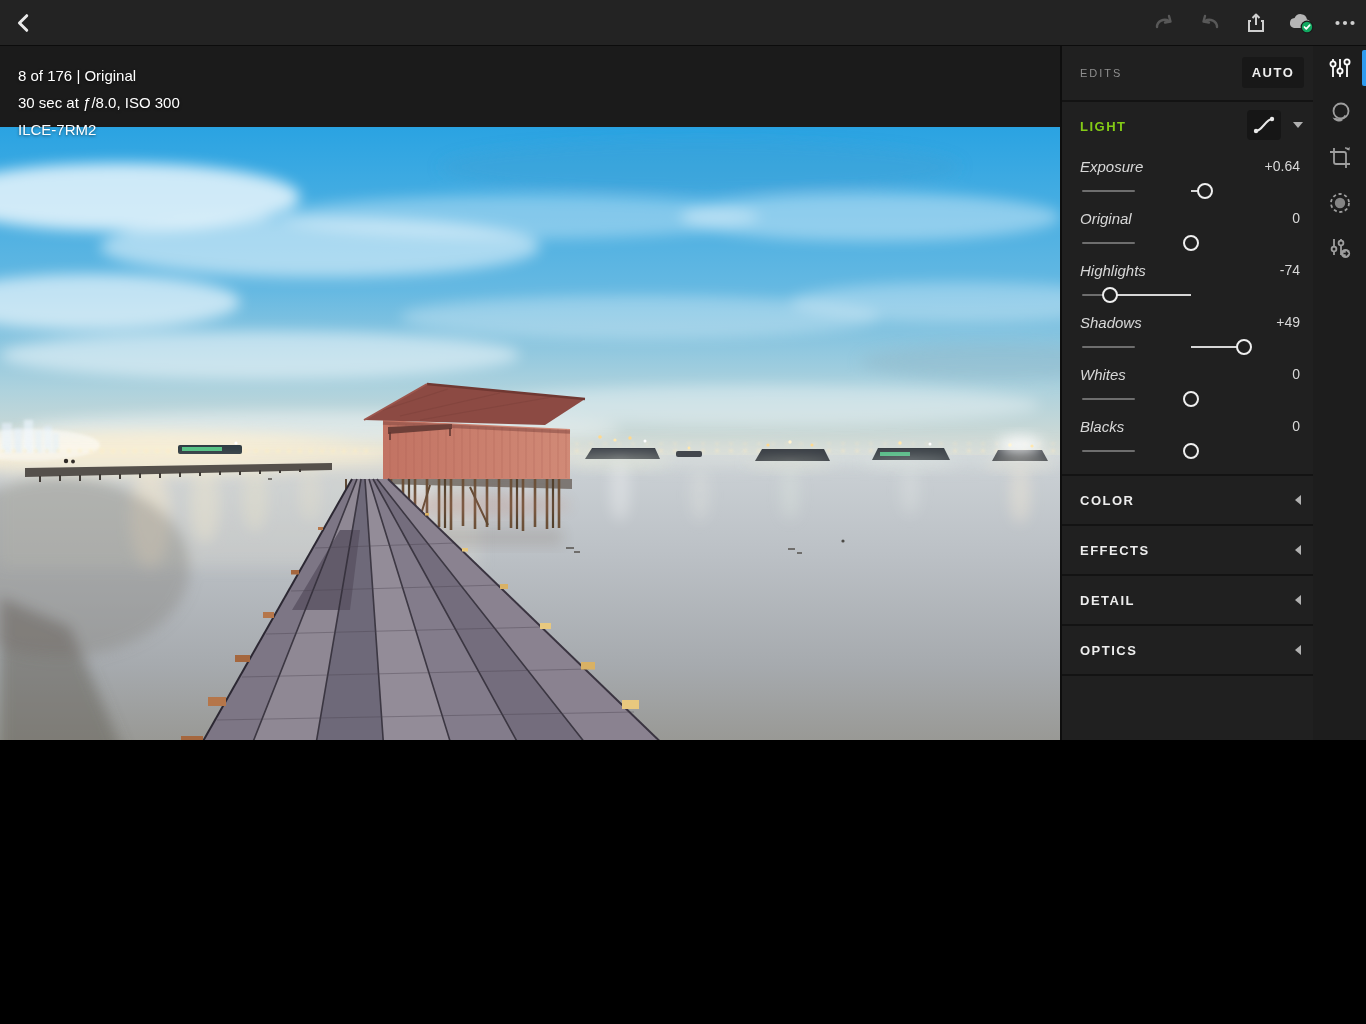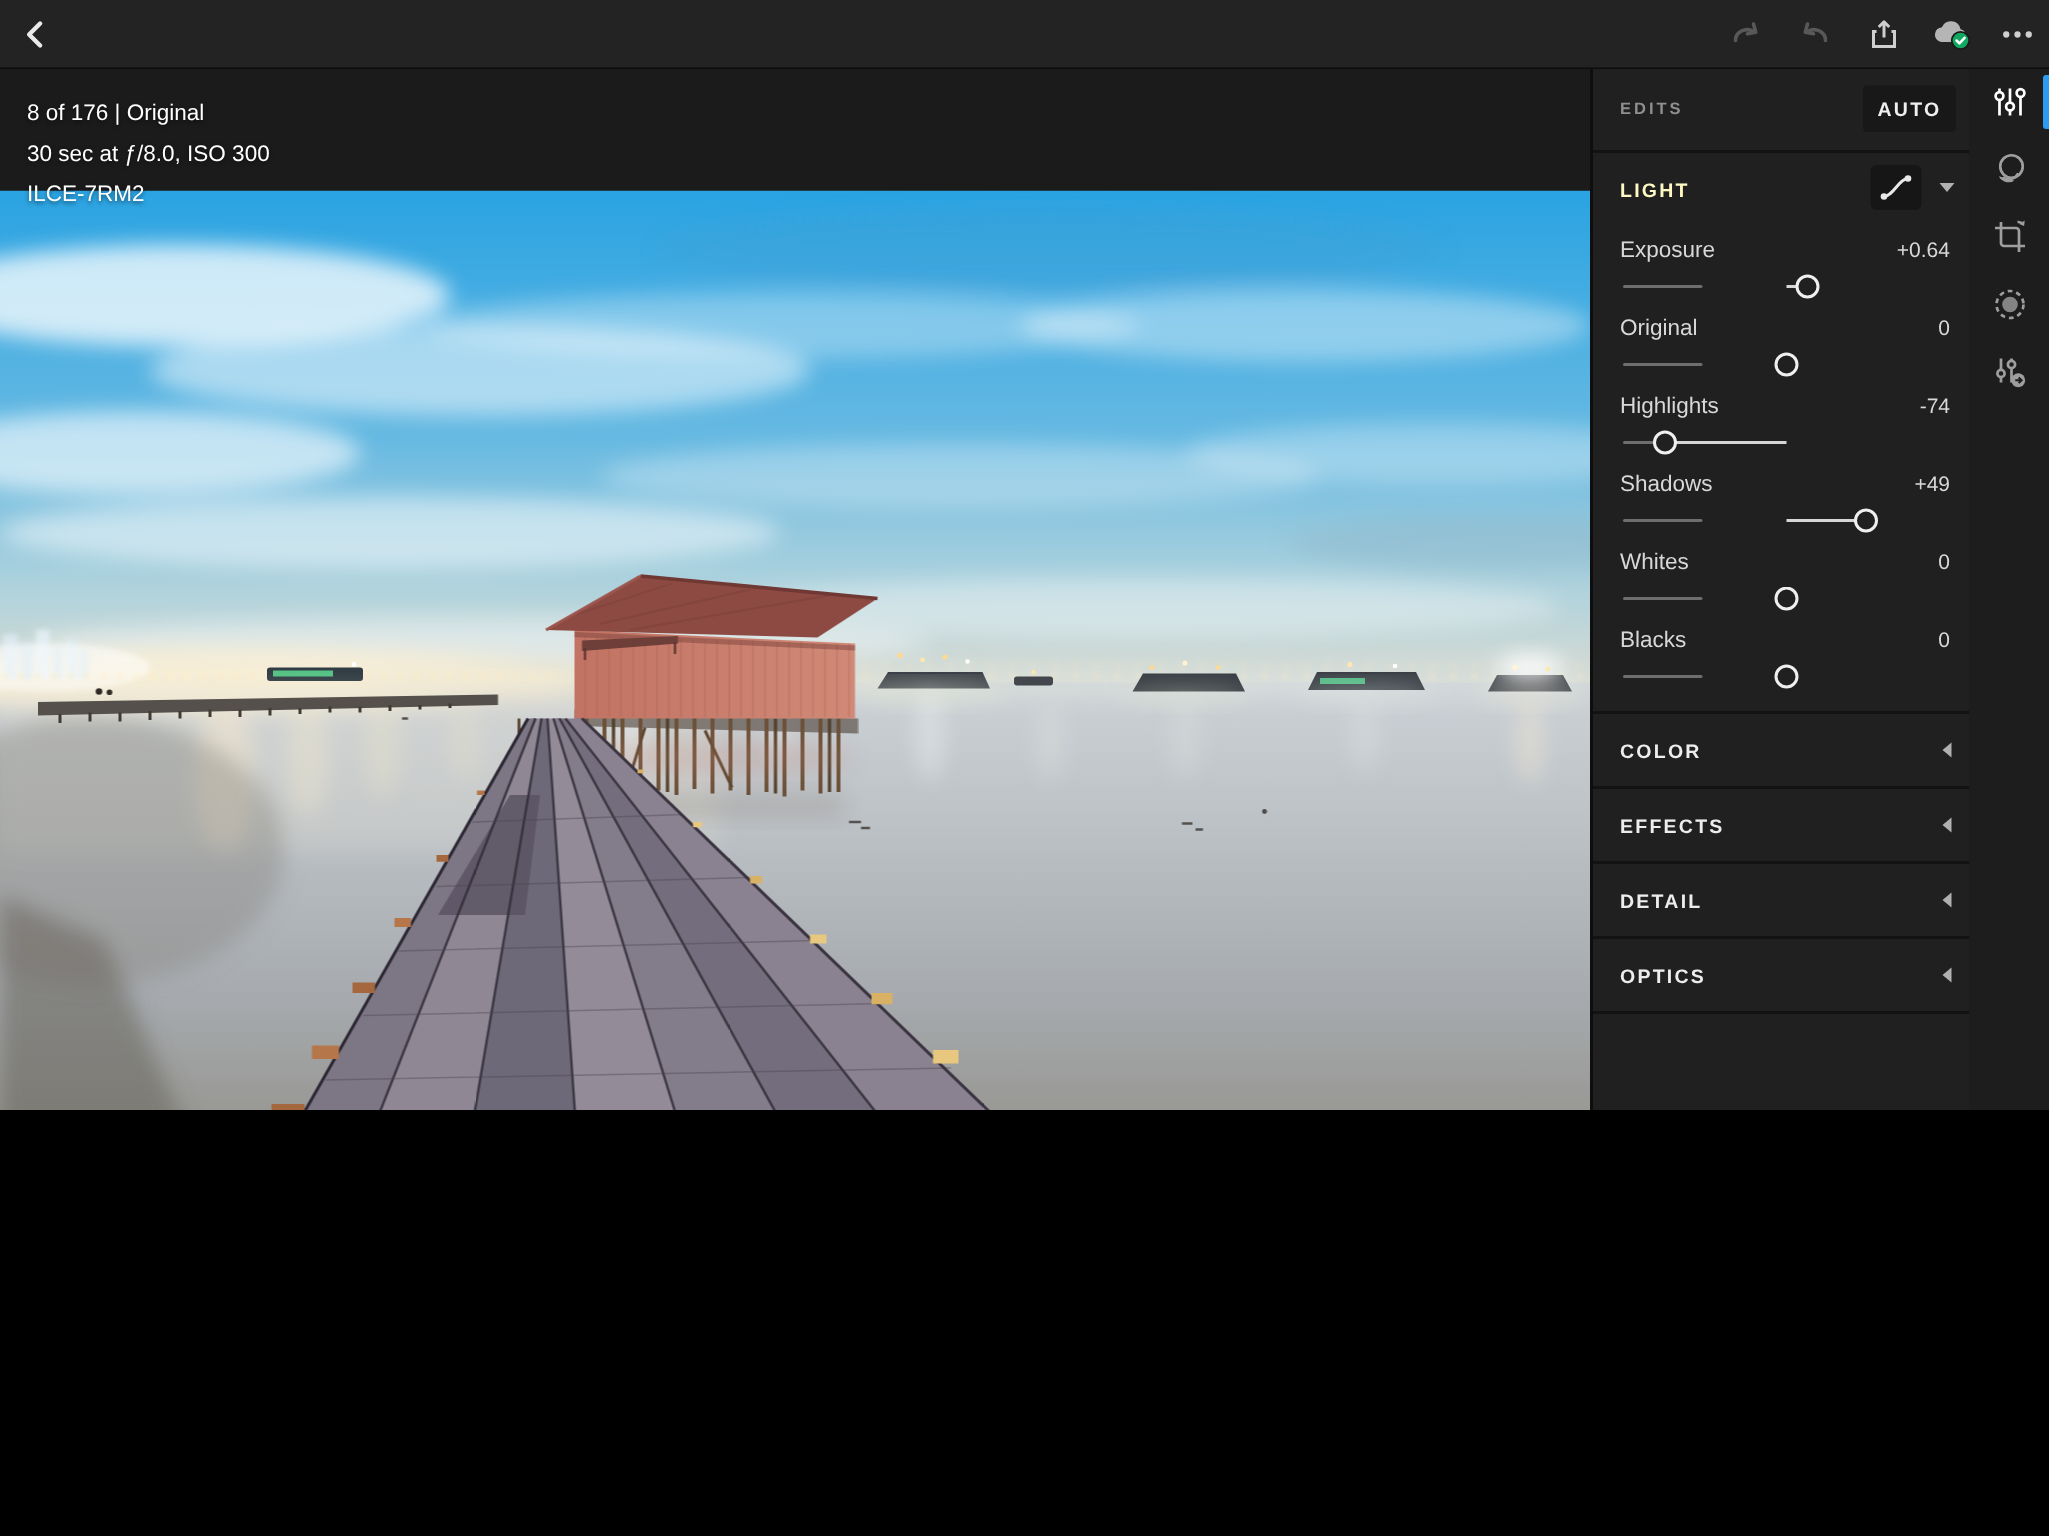--- a/index.html
+++ b/index.html
@@ -72,36 +72,36 @@
        clip-path:polygon(43% 0,57% 0,100% 100%,0 100%);}
   .t-street{background:linear-gradient(90deg,#2a2216,#3d311d 55%,#140f08);}
   .t-street::before{left:20%;top:8%;width:60%;height:50%;
        background:radial-gradient(circle at 50% 30%,#eccb7d 0%,rgba(230,190,110,.3) 45%,transparent 70%);}
   
   .strip-btn{position:absolute;width:30px;height:28px;background:none;border:none;padding:0;cursor:pointer;}
   
   .edit-panel{position:absolute;left:1060px;top:45px;width:253px;height:979px;background:#202020;
               border-left:2px solid #0e0e0e;box-sizing:border-box;color:#ddd;}
   .panel-head{position:relative;height:55px;}
-  .edits-label{position:absolute;left:18px;top:22px;font-size:11px;font-weight:bold;
+  .edits-label{position:absolute;left:18px;top:22px;font-size:11px;font-weight:normal;
                letter-spacing:2px;color:#8f8f8f;}
   .auto-btn{position:absolute;right:9px;top:12px;width:62px;height:31px;background:#181818;border:none;
             border-radius:3px;color:#efefef;font-size:13px;font-weight:bold;letter-spacing:1.5px;
             font-family:inherit;cursor:pointer;}
   .divider{height:2px;background:#131313;}
   .light-head{position:relative;height:46px;}
-  .light-title{position:absolute;left:18px;top:17px;font-size:13px;font-weight:bold;letter-spacing:1.5px;color:#fef9c3;}
+  .light-title{position:absolute;left:18px;top:17px;font-size:13px;font-weight:bold;letter-spacing:1.5px;color:#84cc16;}
   .curve-btn{position:absolute;right:32px;top:8px;width:34px;height:30px;background:#161616;border:none;
              border-radius:4px;cursor:pointer;padding:0;}
   .light-caret{position:absolute;right:10px;top:20px;width:0;height:0;border-left:5px solid transparent;
                border-right:5px solid transparent;border-top:6px solid #b0b0b0;}
   .sliders{padding:4px 0 10px 0;}
   .slider-row{position:relative;height:52px;}
   .s-head{position:absolute;left:18px;right:13px;top:6px;display:flex;justify-content:space-between;}
-  .s-label{font-size:15px;color:#d8d8d8;}
+  .s-label{font-size:15px;color:#d8d8d8;font-style:italic;}
   .s-value{font-size:14px;color:#d8d8d8;}
   .s-track{position:absolute;left:20px;right:13px;top:32px;height:14px;cursor:pointer;}
   .s-track .rail{position:absolute;left:0;right:0;top:6px;height:2px;background:#6e6e6e;border-radius:1px;}
   .s-fill{position:absolute;top:6px;height:2px;background:#d6d6d6;}
   .s-knob{position:absolute;top:-1px;width:16px;height:16px;border-radius:50%;background:#202020;
           border:2.5px solid #efefef;transform:translateX(-50%);box-sizing:border-box;}
   .section-row{position:relative;height:48px;cursor:pointer;}
   .sec-label{position:absolute;left:18px;top:17px;font-size:13px;font-weight:bold;letter-spacing:1.5px;color:#ededed;}
   .sec-caret{position:absolute;right:12px;top:19px;width:0;height:0;border-top:5px solid transparent;
              border-bottom:5px solid transparent;border-right:6px solid #b0b0b0;}

